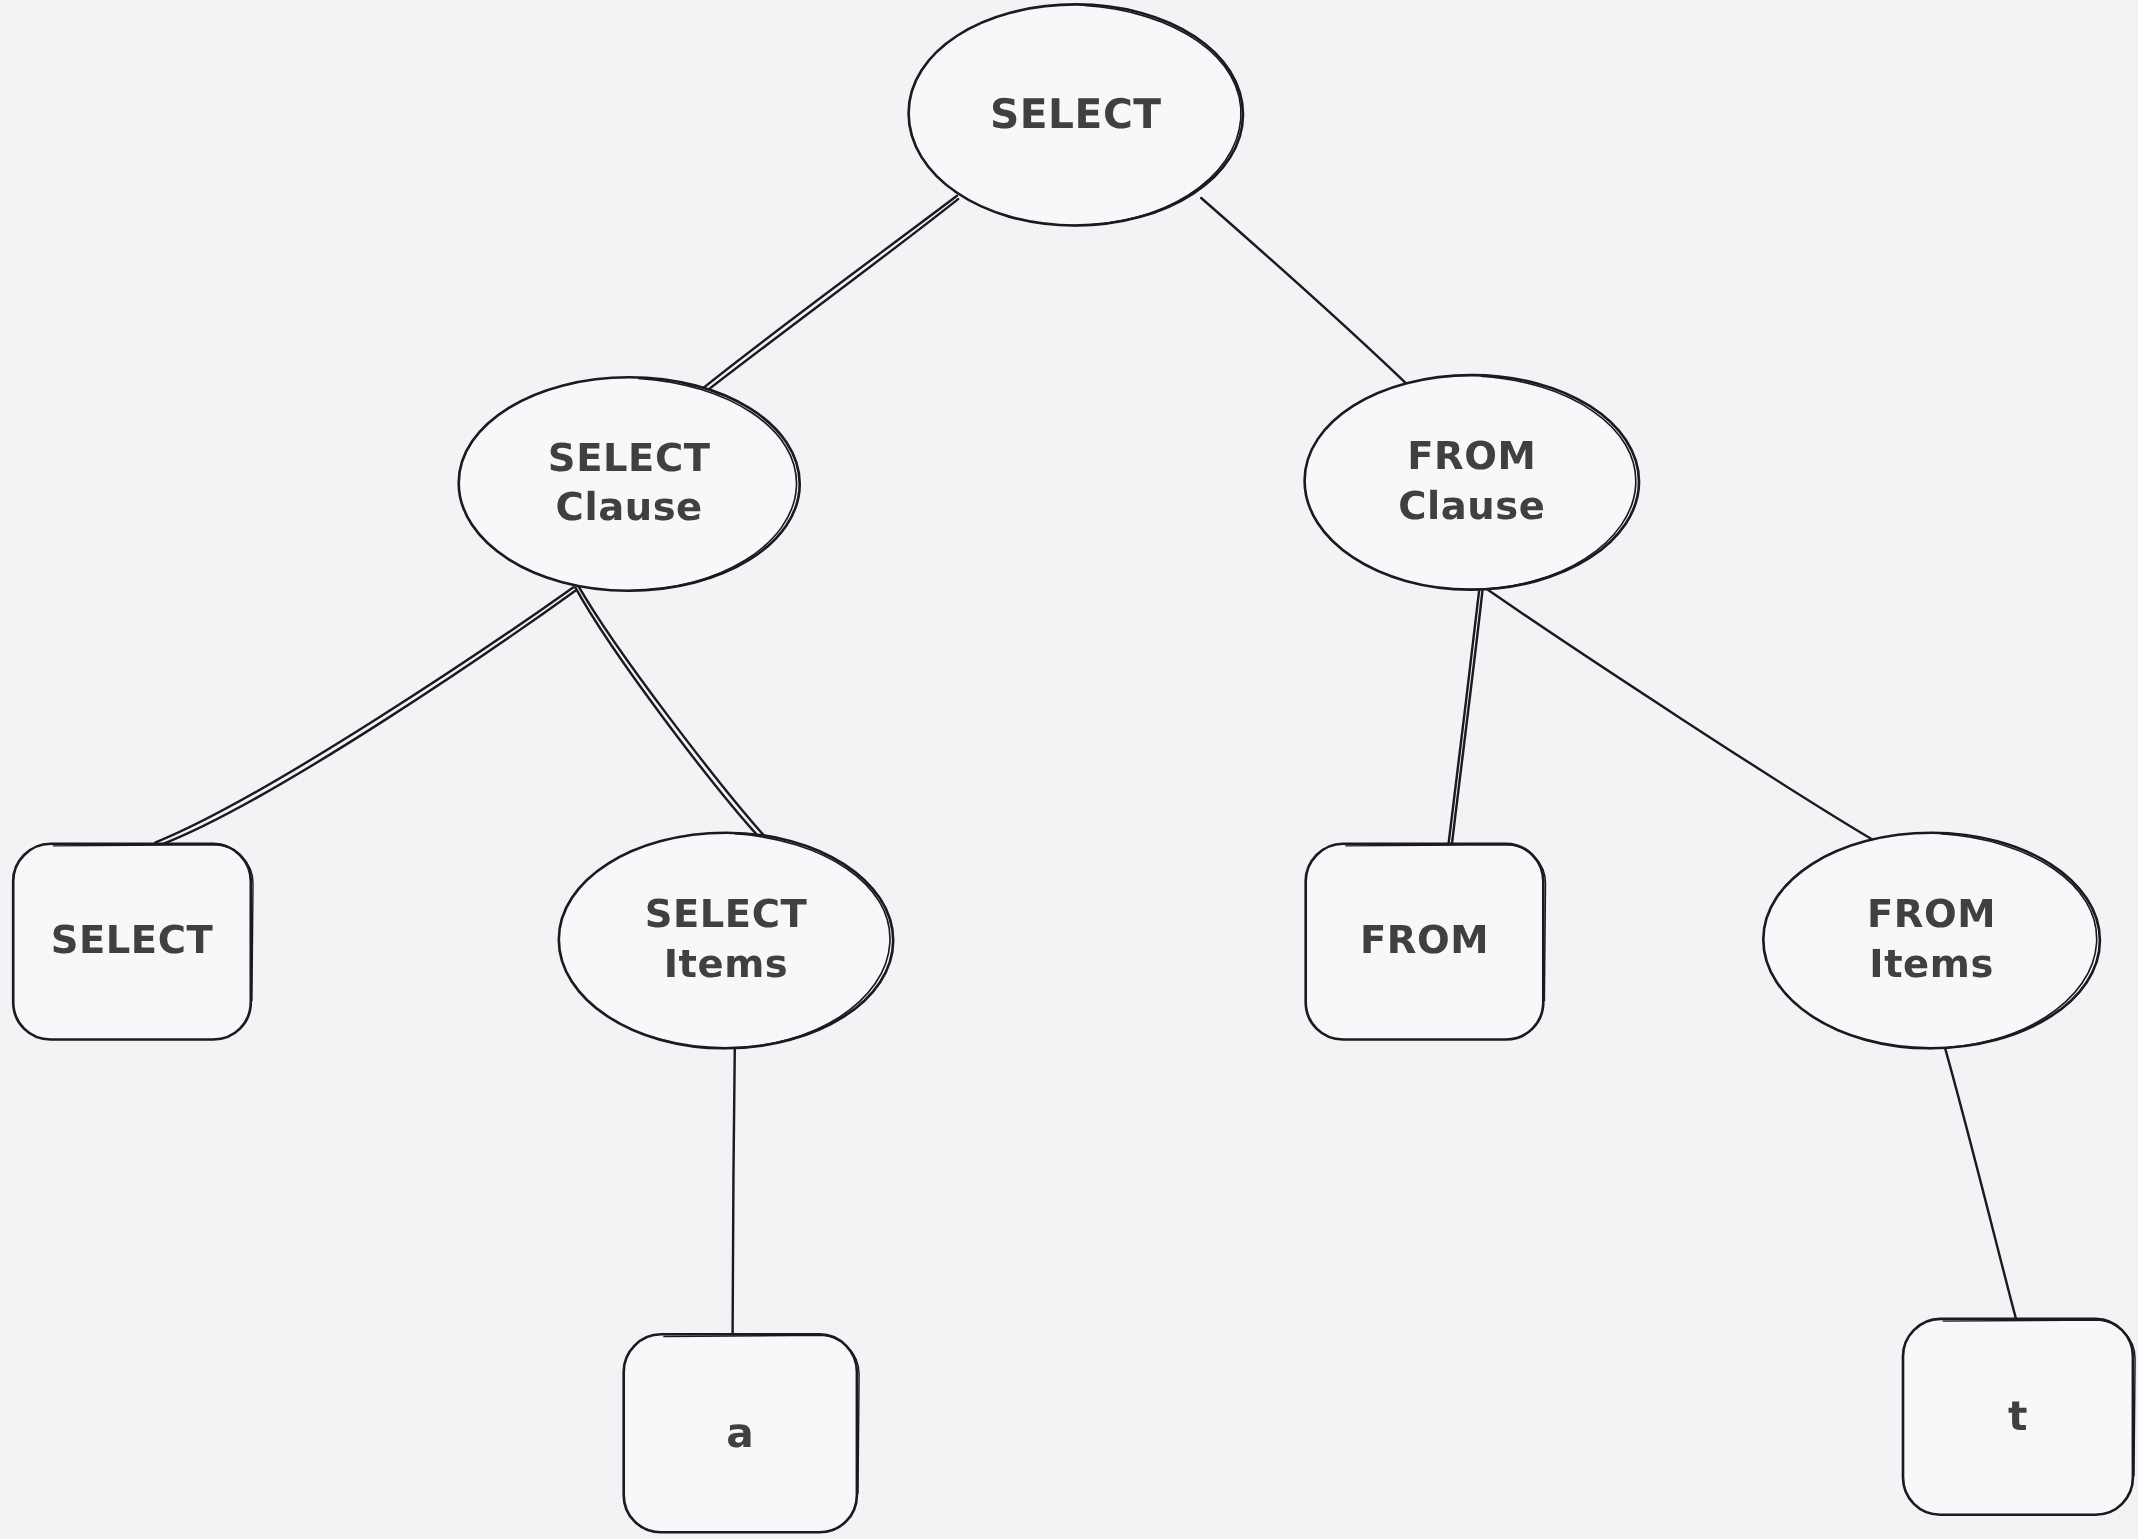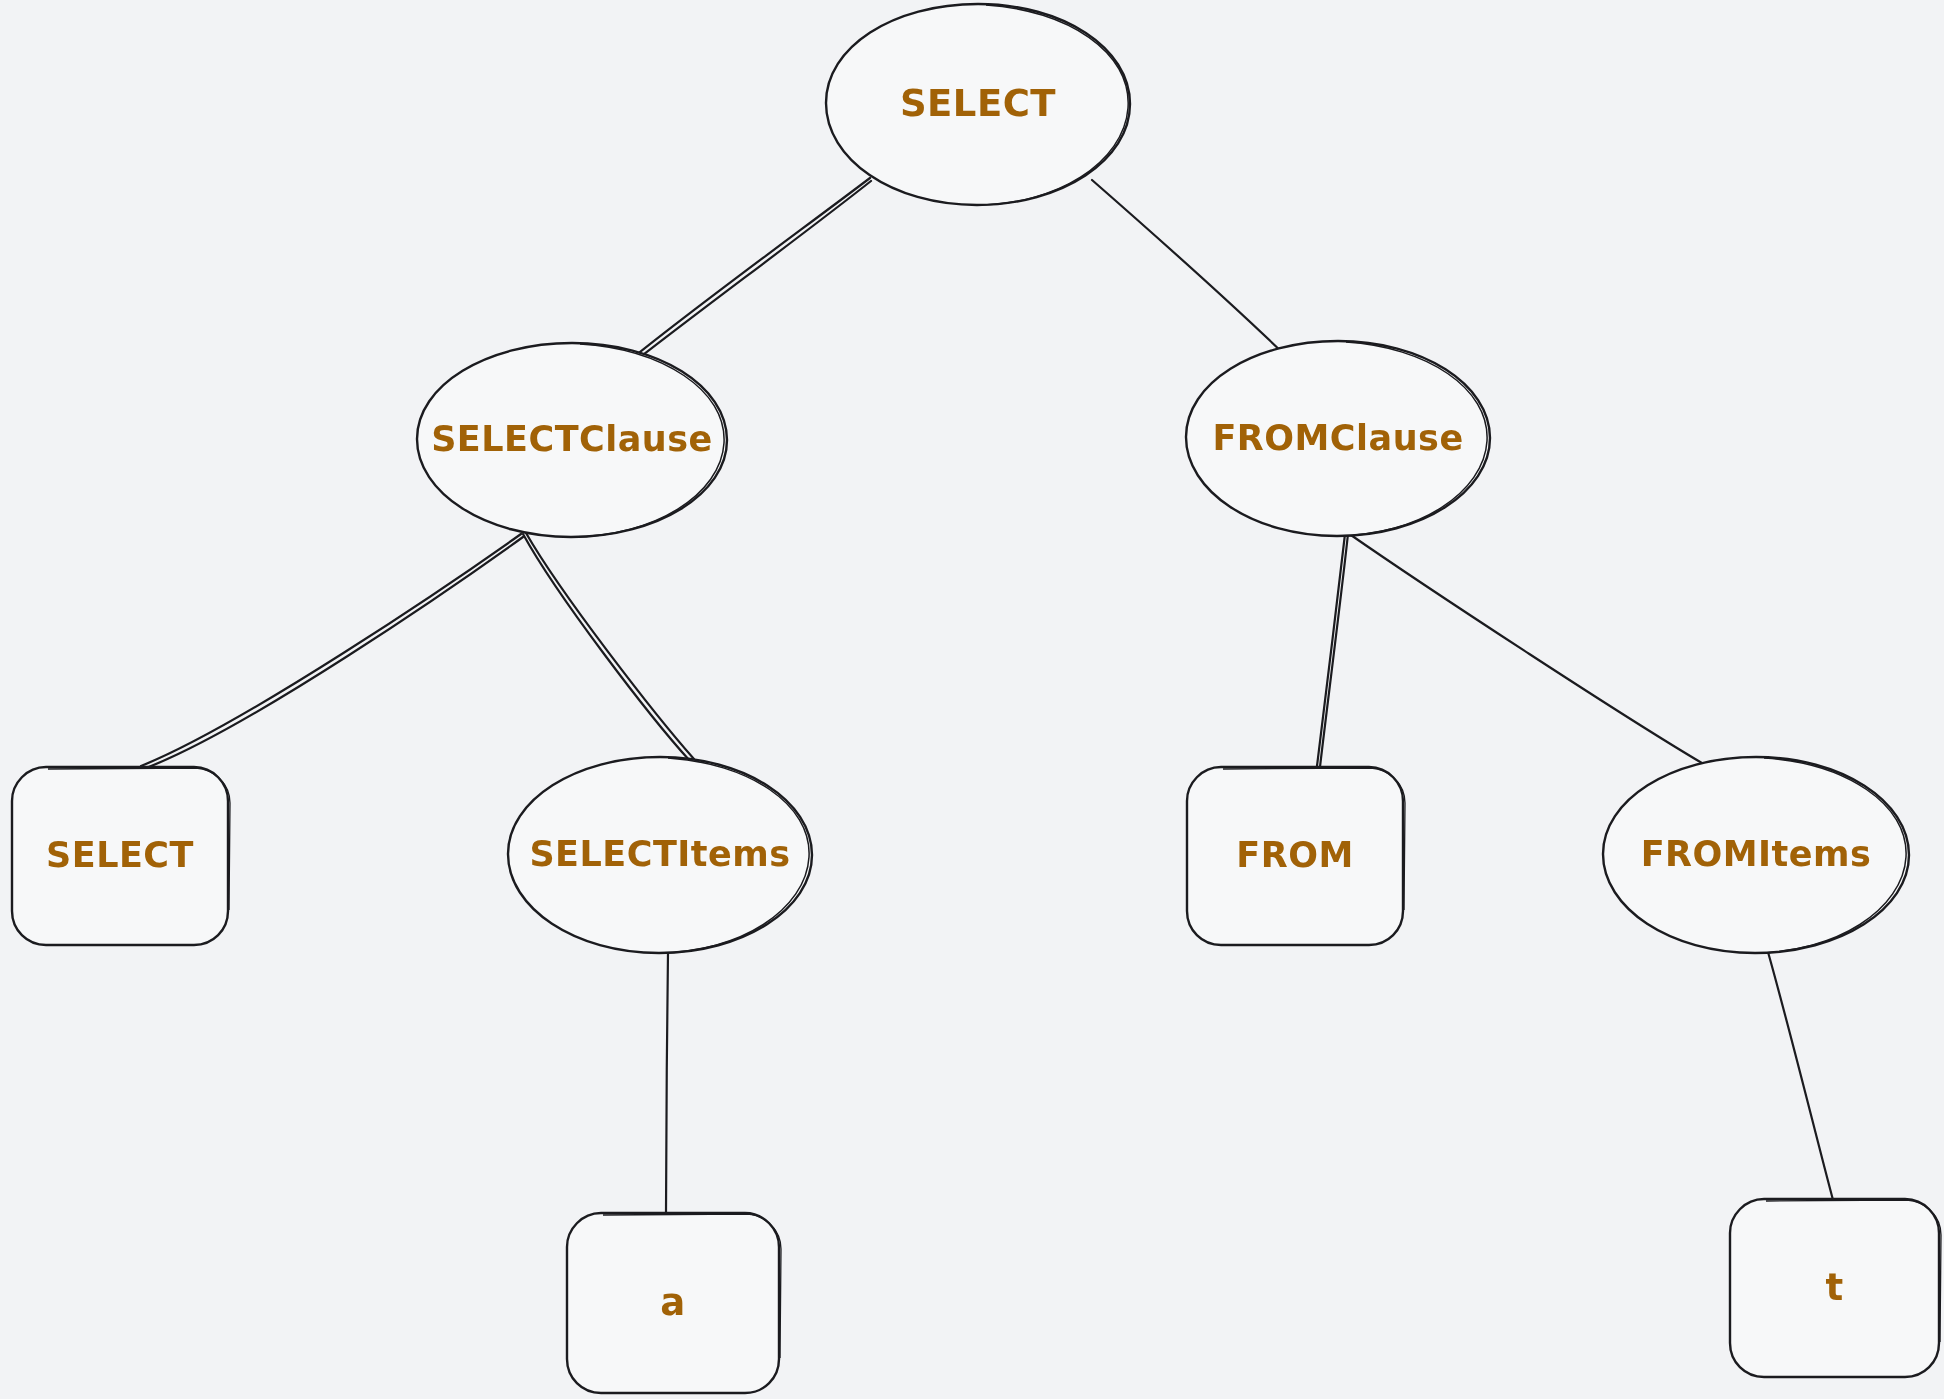--- a/index.html
+++ b/index.html
@@ -24,25 +24,25 @@
     position: absolute;
     top: 0;
     left: 0;
     width: 1944px;
     height: 1399px;
     display: block;
   }
   .node-label {
     position: absolute;
     display: flex;
-    align-items: center;
+    flex-direction: column;
     justify-content: center;
     text-align: center;
     pointer-events: none;
-    color: #a16207;
+    color: #404040;
     font-family: "DejaVu Sans", sans-serif;
     line-height: 1.30;
     letter-spacing: 0.5px;
     white-space: pre;
   }
   .node-label .l1 { display: block; }
   .node-label .l2 { display: block; }
   .t-ellipse { font-size: 35px; font-weight: 600; }
   .t-root    { font-size: 37px; font-weight: 600; }
   .t-box     { font-size: 35px; font-weight: 600; }

